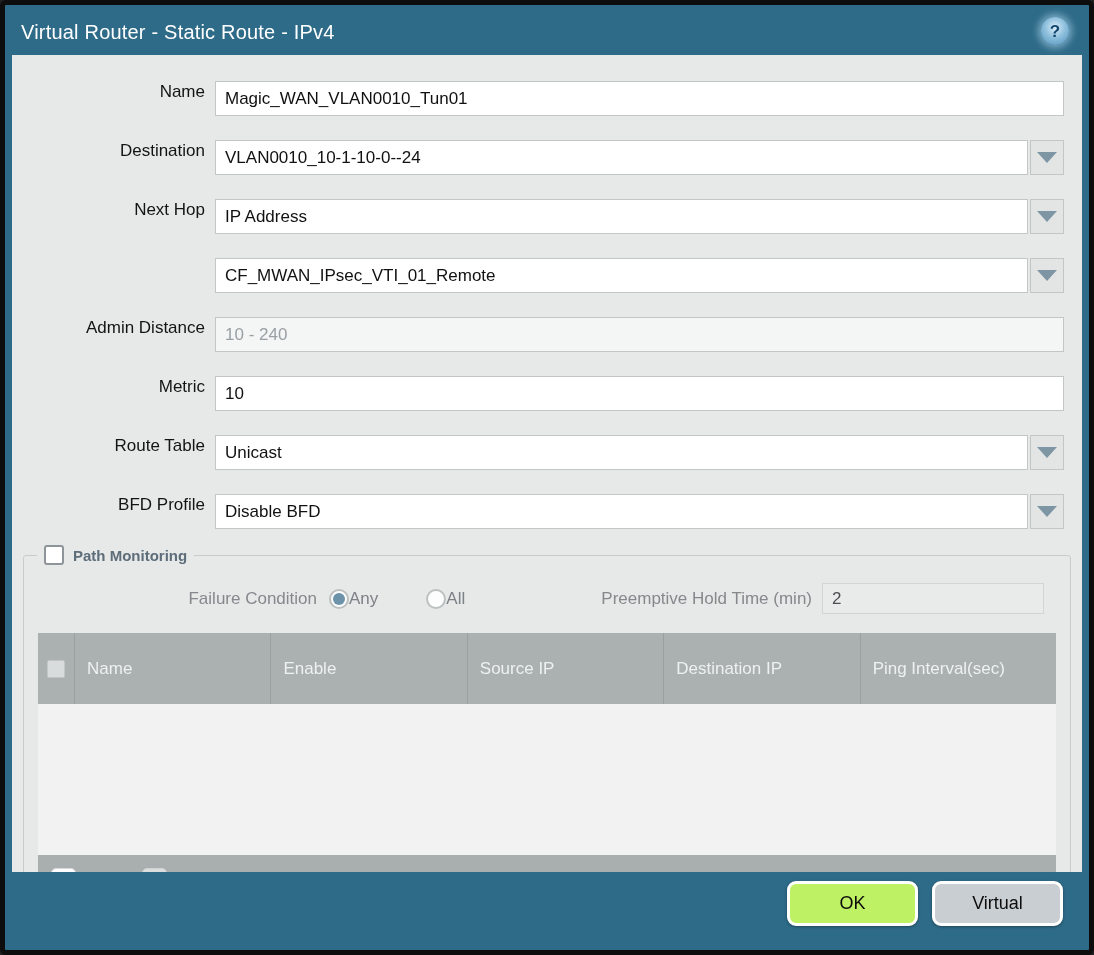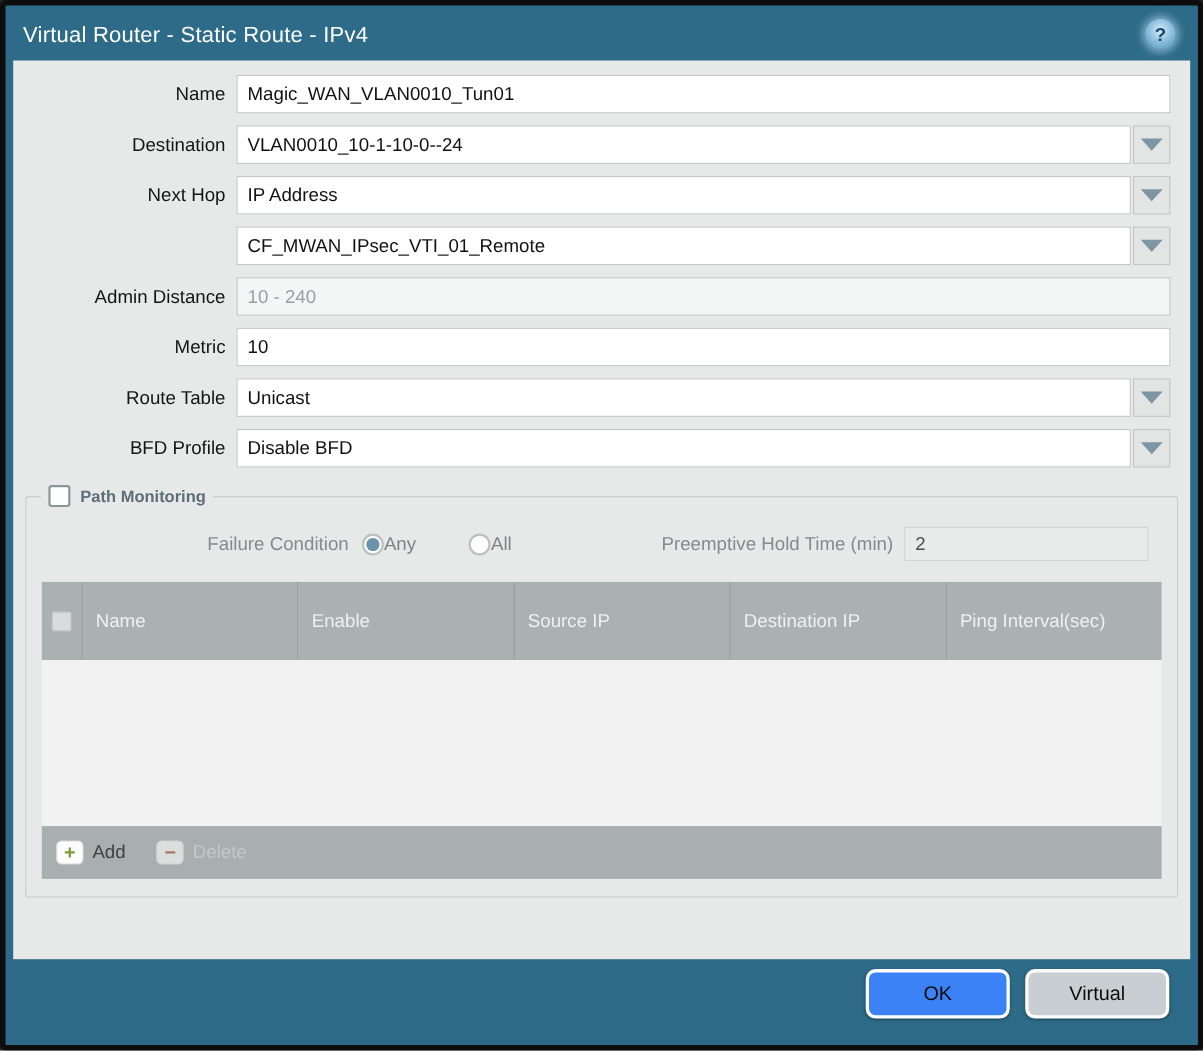--- a/index.html
+++ b/index.html
@@ -47,21 +47,21 @@
   }
   
   .frow {
     display:flex; align-items:center;
     margin:0 18px 11px 0;
   }
   .frow .flabel {
     width:203px; text-align:right; padding-right:10px;
     font-size:17px; color:#141414; white-space:nowrap;
   }
-  .frow .ffield { flex:1; display:flex; align-items:flex-start; gap:2px; }
+  .frow .ffield { flex:1; display:flex; align-items:flex-start; gap:2px;margin-top:13px; }
   .tinput {
     flex:1; height:35px;
     border:1px solid #c3c6c6; background:#ffffff;
     font-family:"Liberation Sans", sans-serif;
     font-size:17px; color:#111; padding:0 9px;
     outline:none;
   }
   .tinput.ghost { background:#f4f5f5; color:#98a0a4; }
   .tinput.ghost::placeholder { color:#98a0a4; opacity:1; }
   .dd-btn {
@@ -167,21 +167,21 @@
     padding:9px 26px 0 0; gap:14px;
   }
   .btn {
     width:131px; height:45px;
     border:3px solid #ffffff; border-radius:9px;
     font-family:"Liberation Sans", sans-serif;
     font-size:18px; color:#0c0c0c;
     cursor:pointer;
     box-shadow:0 1px 3px rgba(0,0,0,.35);
   }
-  .btn.ok { background:#3b82f6; }
+  .btn.ok { background:#bef264; }
   .btn.cancel { background:#c9ced2; }
 </style>
 </head>
 <body>
 
 <div class="window">
 
   <div class="titlebar">
     <span class="title">Virtual Router - Static Route - IPv4</span>
     <span class="help-btn">

